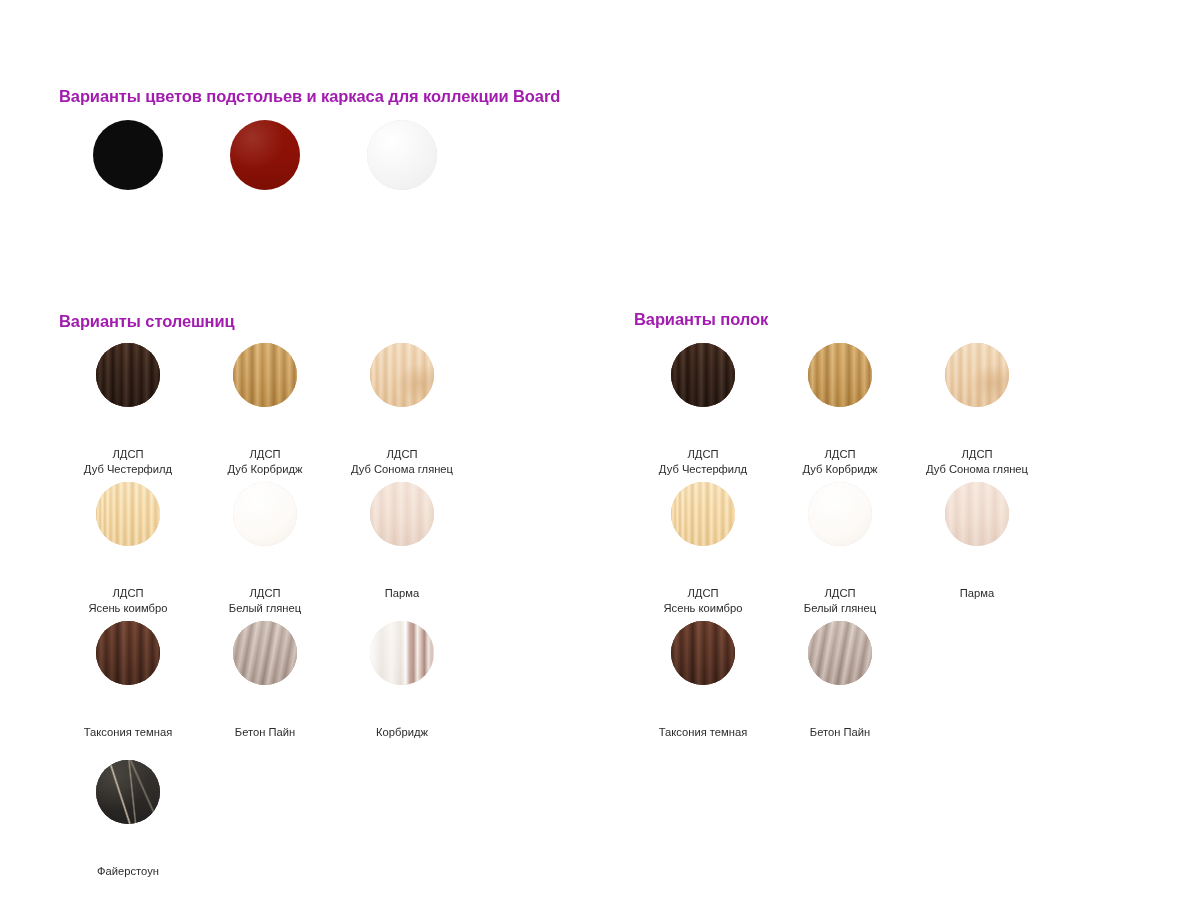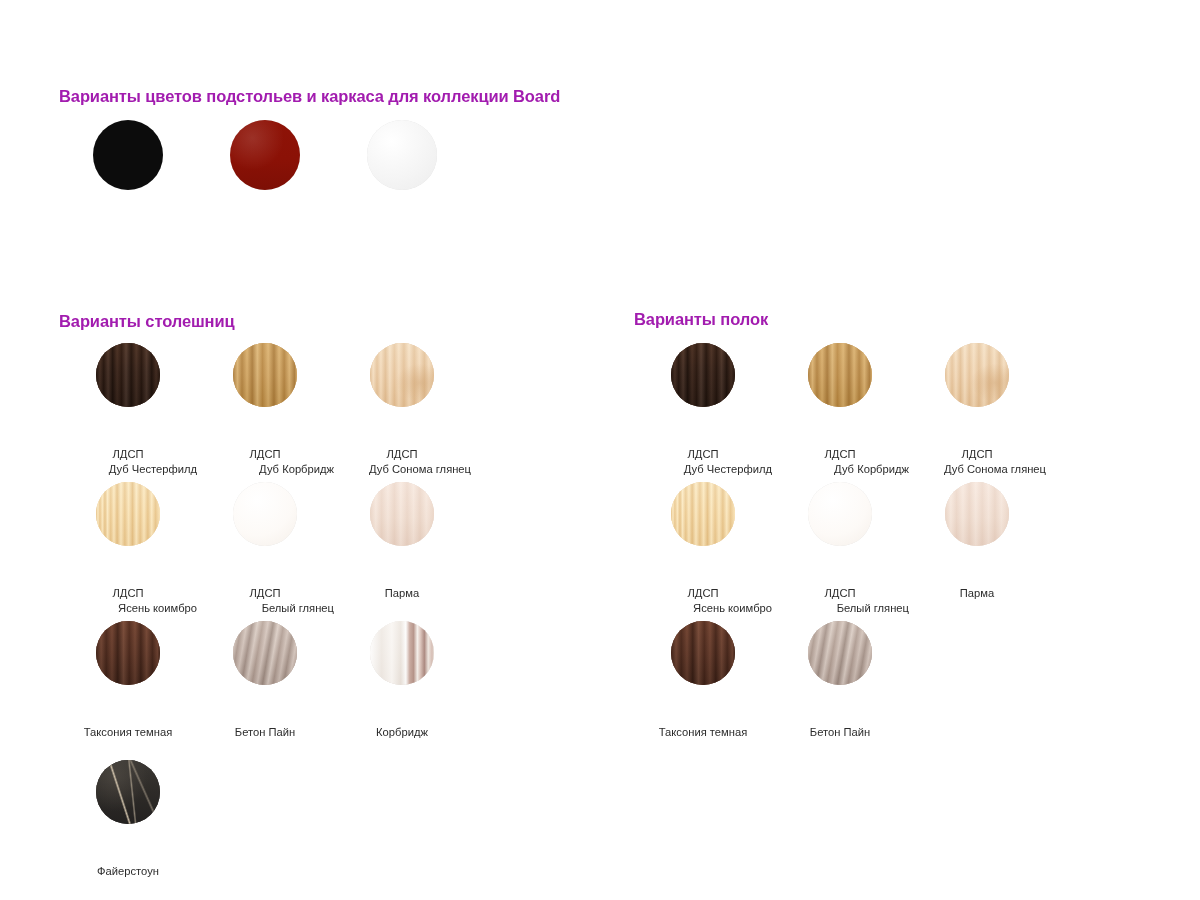--- a/index.html
+++ b/index.html
@@ -93,21 +93,21 @@
     left: 0;
     top: 68px;
     width: 138px;
     font-size: 11.2px;
     line-height: 15px;
     color: #2b2b2b;
     text-align: center;
     white-space: nowrap;
     margin-top: 36px;
   }
-  .chip-label .l2 { display: block; text-align: right; }
+  .chip-label .l2 { display: block; }
 
   .row-top .chip-label { top: 80px; font-size: 11px; }
   .row-top .chip-wrap { height: 78px; }
 
   
 
   
   .tx-flat-black  { background: #0c0c0c; }
   .tx-flat-red    {
     background:

